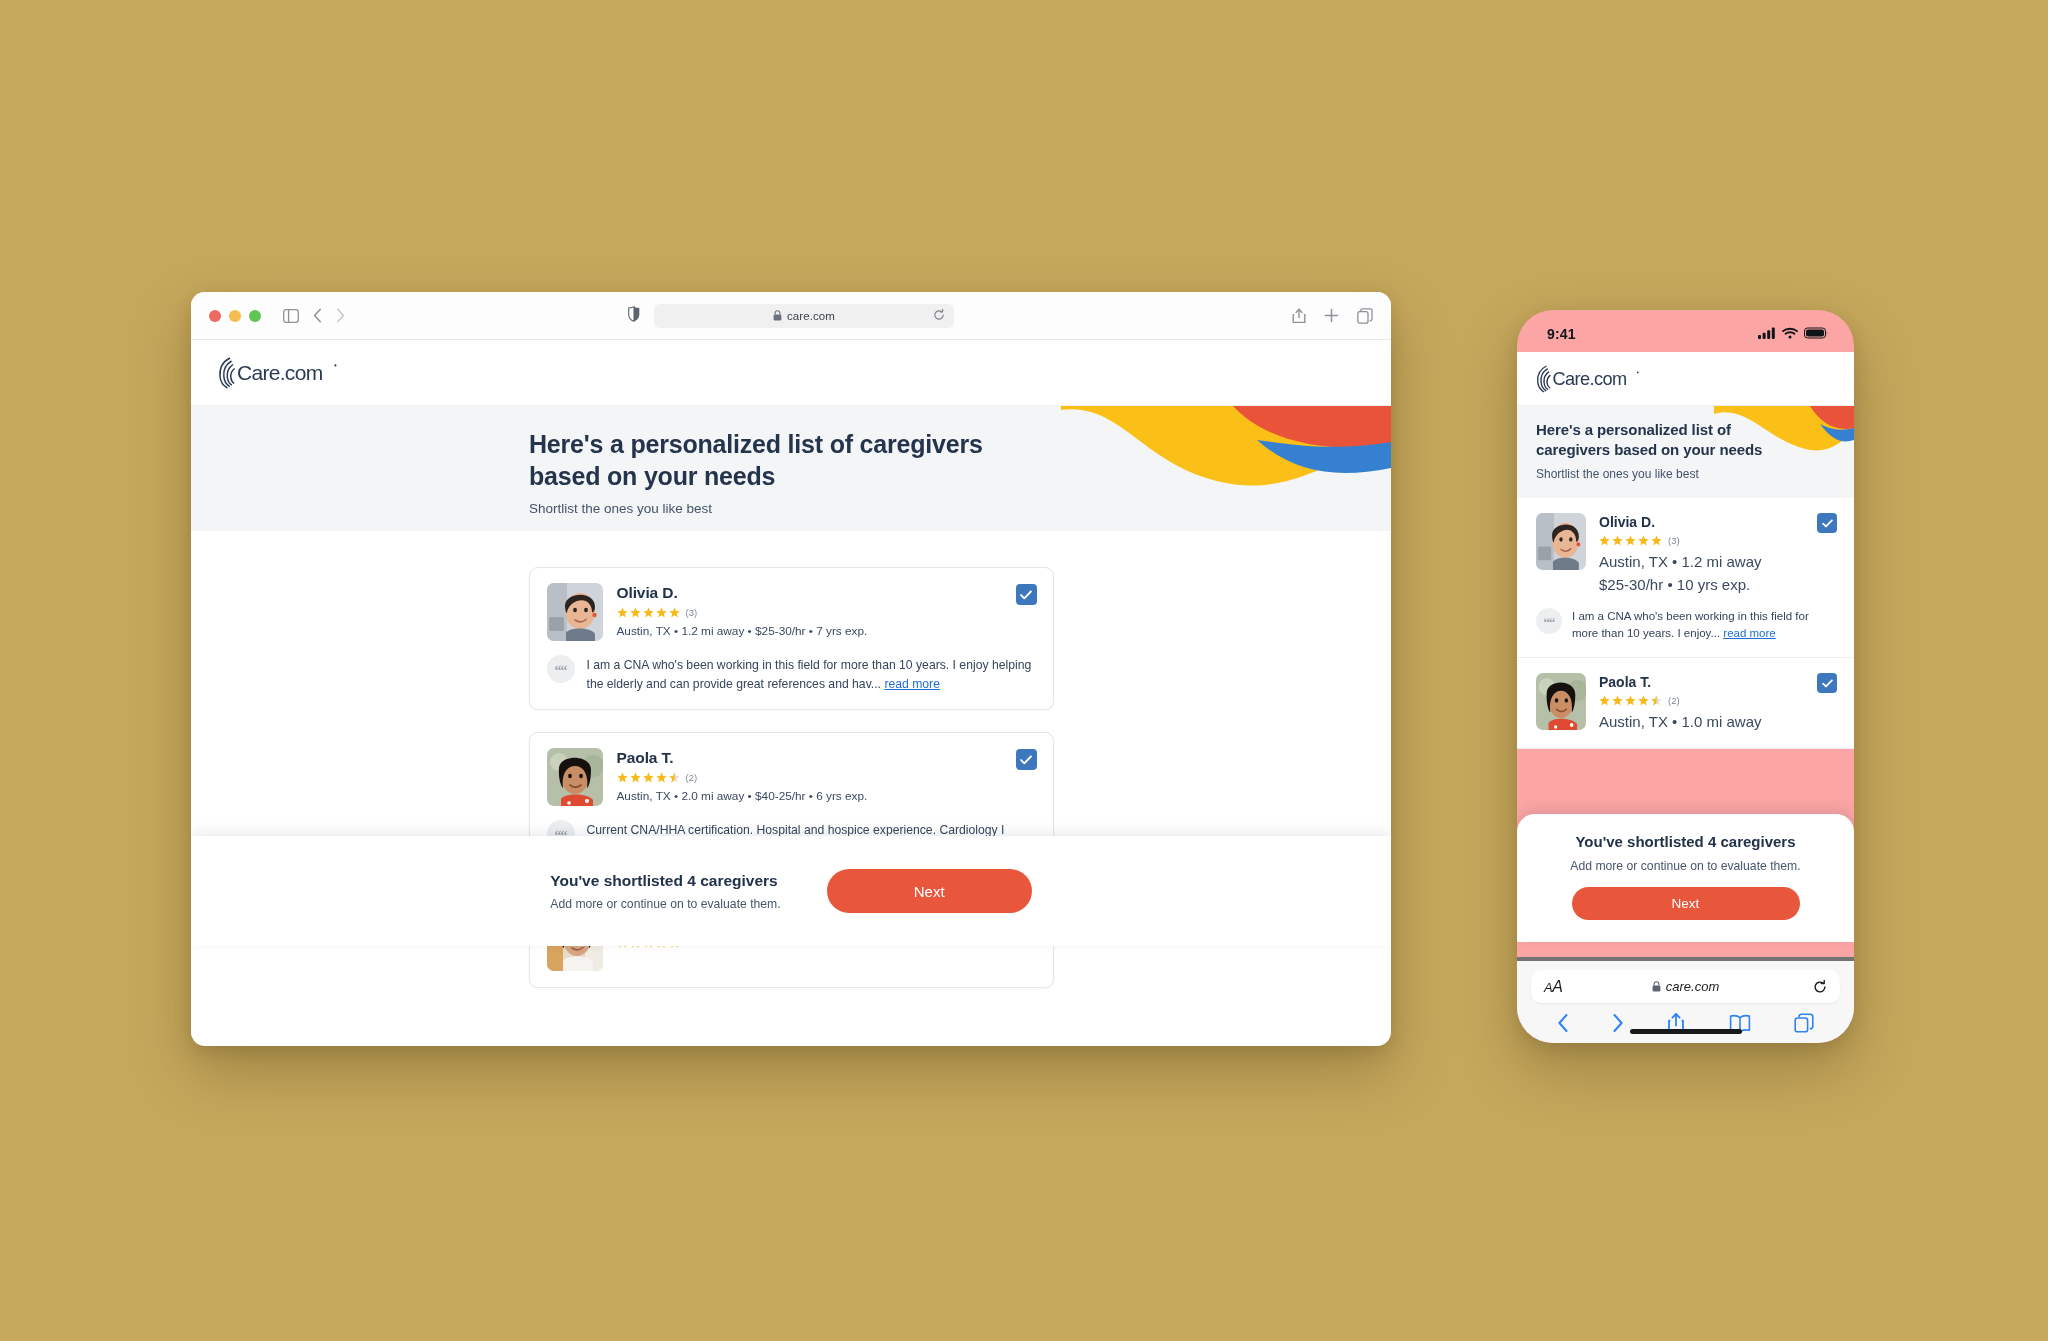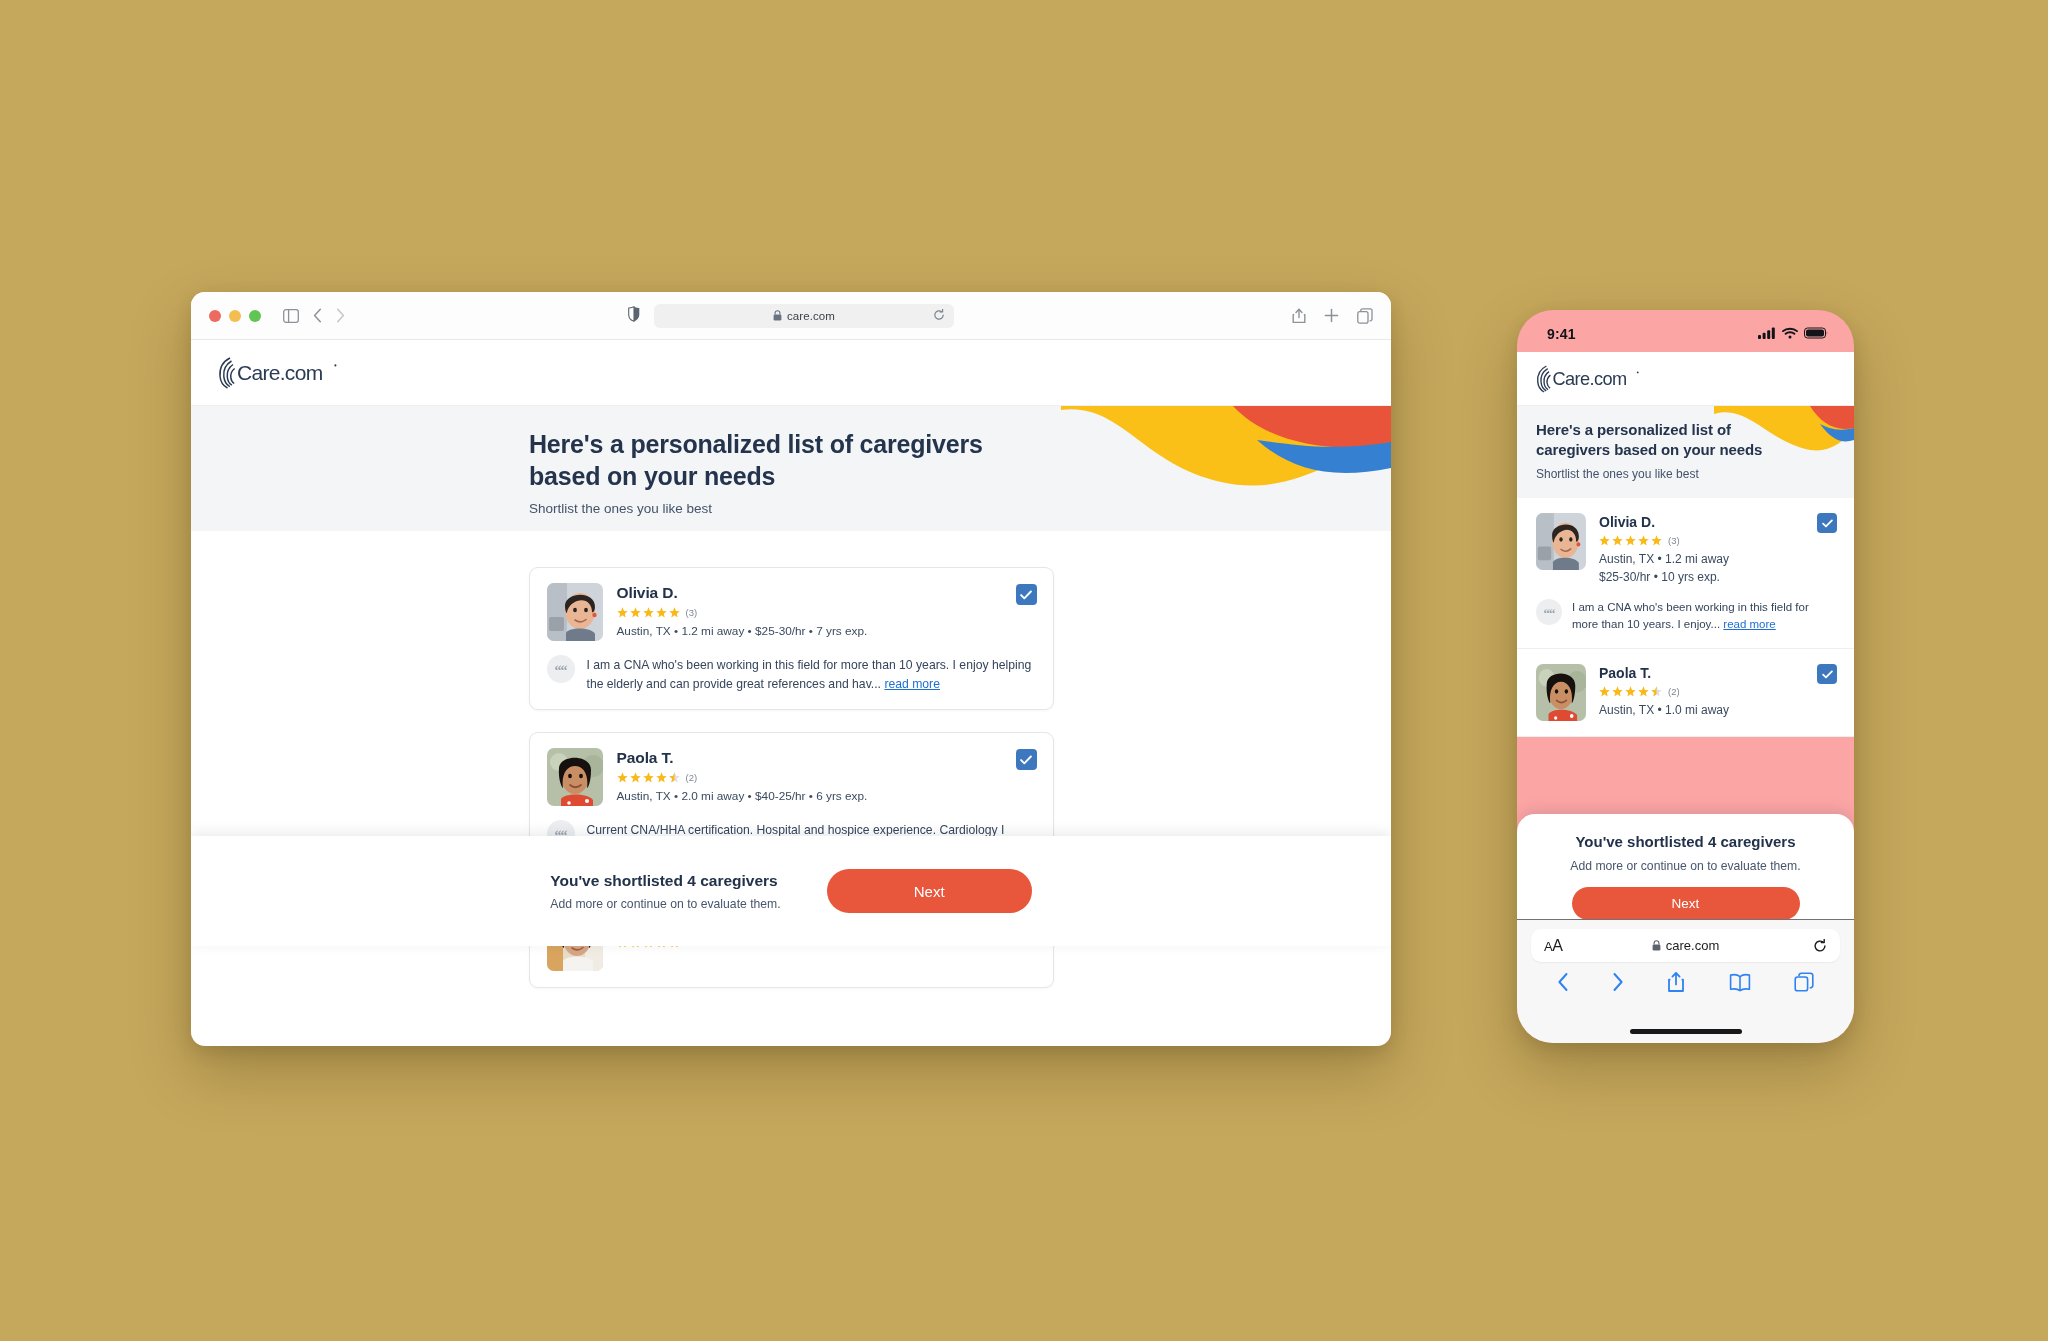--- a/index.html
+++ b/index.html
@@ -195,21 +195,21 @@
 
   .m-list { background: #fff; position: relative; }
   .m-card {
     position: relative;
     background: #fff; padding: 15px 17px 15px 19px;
     border-bottom: 1px solid #eceef1;
   }
   .m-card-top { display: flex; gap: 13px; }
   .m-avatar { width: 50px; height: 57px; border-radius: 7px; flex: none; overflow: hidden; position: relative; }
   .m-name { font-size: 14px; font-weight: 700; color: #22324a; }
-  .m-meta { margin-top: 5px; font-size: 12px; color: #3a4a60; line-height: 1.45; }
+  .m-meta { margin-top: 5px; font-size: 15px; color: #3a4a60; line-height: 1.45; }
   .m-checkbox {
     position: absolute; top: 15px; right: 17px;
     width: 20px; height: 20px; border-radius: 4px; background: #3d78be;
     display: flex; align-items: center; justify-content: center;
   }
   .m-quote-row { display: flex; gap: 10px; margin-top: 12px; align-items: flex-start; }
   .m-quote-bubble {
     width: 26px; height: 26px; border-radius: 50%; background: #eceef0; flex: none;
     display: flex; align-items: center; justify-content: center;
     color: #9aa2ad; font-size: 13px; font-weight: 700;
@@ -231,24 +231,25 @@
   .m-sheet-sub { margin-top: 9px; font-size: 12.2px; color: #47566c; }
   .m-next-btn {
     margin: 14px auto 0 auto;
     width: 228px; height: 33px; border-radius: 20px;
     background: #e8563c; color: #fff; border: none; font-size: 13.5px;
     font-family: "Liberation Sans", sans-serif;
     display: flex; align-items: center; justify-content: center; cursor: pointer;
   }
 
   .m-browser-bar {
-    position: absolute; left: 0; right: 0; bottom: 0; height: 124px;
+    position: absolute; left: 0; right: 0; bottom: 0; height: 86px;
     background: #f7f7f8;
-    border-top: 1px solid #737373;
+    border-top: 4px solid #737373;
     z-index: 7;
+    font-style: italic;
   }
   .m-url-row {
     margin: 9px 14px 0 14px; height: 33px;
     background: #fff; border-radius: 10px;
     display: flex; align-items: center; padding: 0 13px;
     position: relative;
     box-shadow: 0 1px 2px rgba(0,0,0,0.06);
   }
   .m-aa { font-size: 13px; color: #1c1c1e; letter-spacing: -.4px; }
   .m-aa .big { font-size: 16px; }

